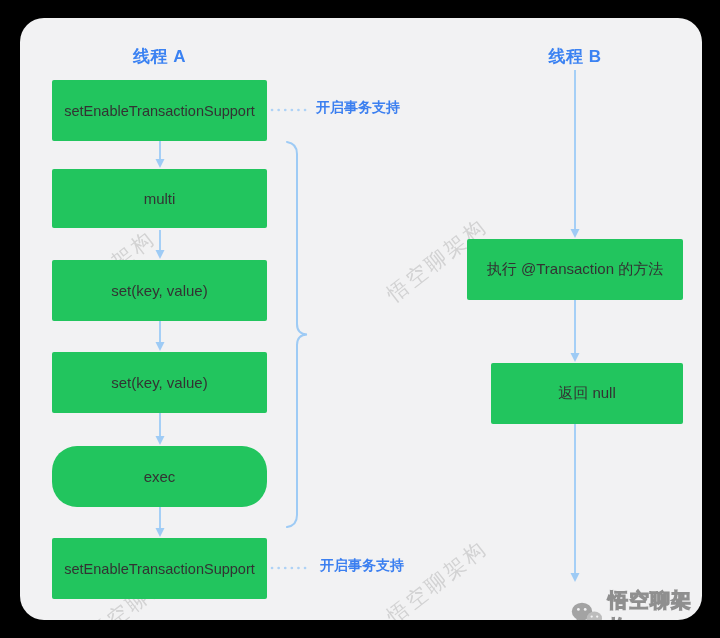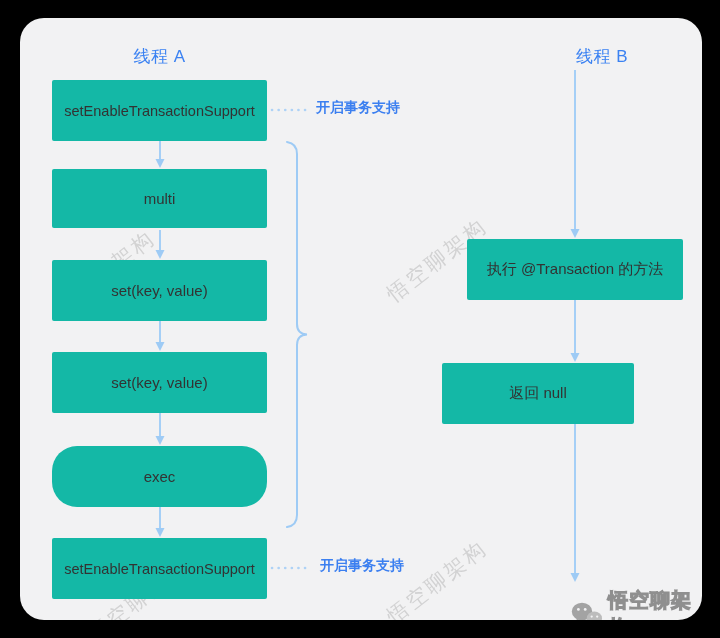--- a/index.html
+++ b/index.html
@@ -12,27 +12,27 @@
   }
   .card {
     position:absolute; left:20px; top:18px;
     width:682px; height:602px;
     background:#f2f2f3;
     border-radius:24px;
     overflow:hidden;
   }
   .col-title {
     position:absolute; top:27px;
-    font-size:17px; font-weight:400;
+    font-size:17px; font-weight:700;
     color:#3b82f2; text-align:center;
     z-index:3; letter-spacing:.5px;
   }
   .node {
     position:absolute;
-    background:#14b8a6;
+    background:#22c55e;
     border-radius:2px;
     display:flex; align-items:center; justify-content:center;
     font-size:15px; color:#333;
     z-index:3; text-align:center;
   }
   .node.small-text { font-size:14.5px; }
   .anno {
     position:absolute;
     font-size:14px; font-weight:600;
     color:#3b7ff0; white-space:nowrap;
@@ -95,31 +95,31 @@
 
     <path d="M267,124 Q277,125.5 277,136 L277,306 Q277,316 287,316.5 Q277,317 277,327 L277,497 Q277,507.5 267,509" fill="none" stroke="#9ecbf5" stroke-width="2" stroke-linecap="round"></path>
 
     <g stroke="#aed2f6" stroke-width="2.6" stroke-linecap="round" stroke-dasharray="0.1 6.5">
       <line x1="252" y1="92" x2="290" y2="92"></line>
       <line x1="252" y1="550" x2="290" y2="550"></line>
     </g>
   </svg>
 
   <div class="col-title" style="left:32px; width:215px;">线程 A</div>
-  <div class="col-title" style="left:474px; width:216px;">线程 B</div>
+  <div class="col-title" style="left:447px; width:216px;">线程 B</div>
 
   <div class="node small-text" style="left:32px; top:62px;  width:215px; height:61px;">setEnableTransactionSupport</div>
   <div class="node" style="left:32px; top:151px; width:215px; height:59px;">multi</div>
   <div class="node" style="left:32px; top:242px; width:215px; height:61px;">set(key, value)</div>
   <div class="node" style="left:32px; top:334px; width:215px; height:61px;">set(key, value)</div>
   <div class="node" style="left:32px; top:428px; width:215px; height:61px;border-radius:25px;">exec</div>
   <div class="node small-text" style="left:32px; top:520px; width:215px; height:61px;">setEnableTransactionSupport</div>
 
   <div class="node" style="left:447px; top:221px; width:216px; height:61px;">执行 @Transaction 的方法</div>
-  <div class="node" style="left:422px; top:345px; width:192px; height:61px;text-align:center;">返回 null</div>
+  <div class="node" style="left:471px; top:345px; width:192px; height:61px;text-align:center;">返回 null</div>
 
   <div class="anno" style="left:296px; top:81px;">开启事务支持</div>
   <div class="anno" style="left:300px; top:539px;">开启事务支持</div>
 
   <div class="logo">
     <span style="display:inline-flex;">
       <svg width="32" height="27" viewBox="0 0 32 27">
         <ellipse cx="11" cy="10.5" rx="10.2" ry="8.8" fill="#a3a3a3"></ellipse>
         <path d="M6,17.5 L4.4,22 L9.6,19.3 Z" fill="#a3a3a3"></path>
         <circle cx="7.4" cy="8.4" r="1.4" fill="#f2f2f3"></circle>

